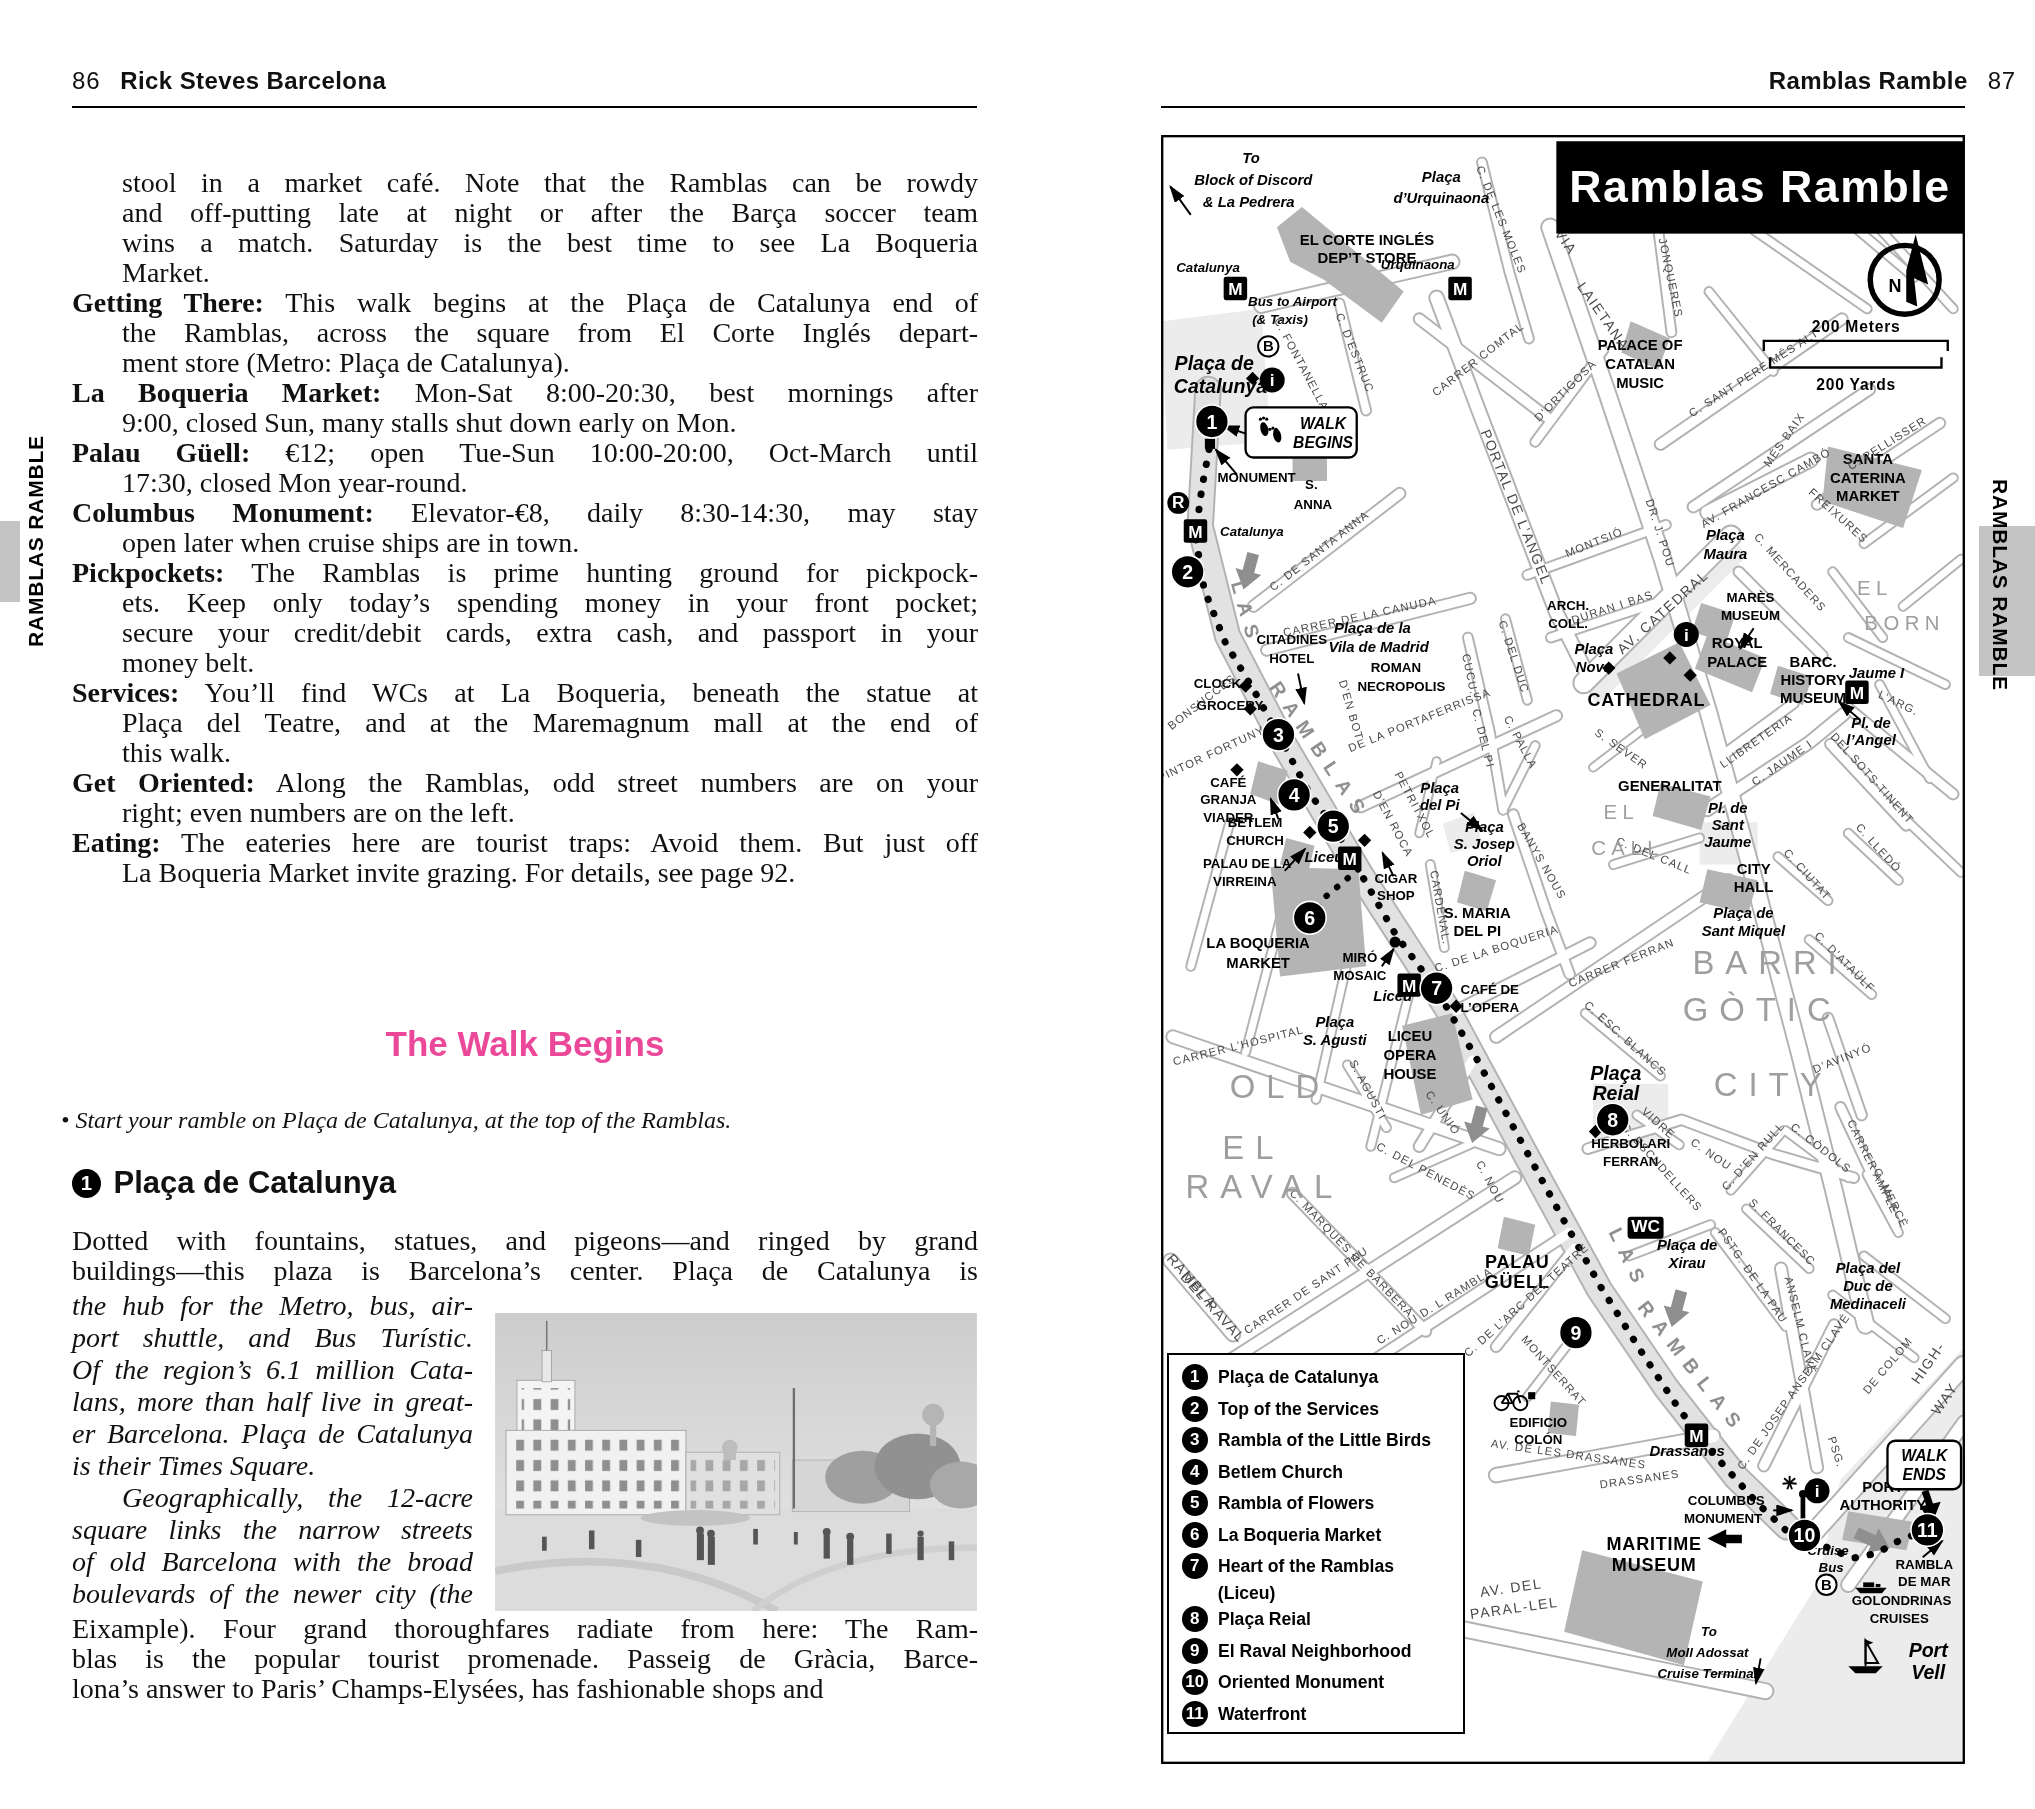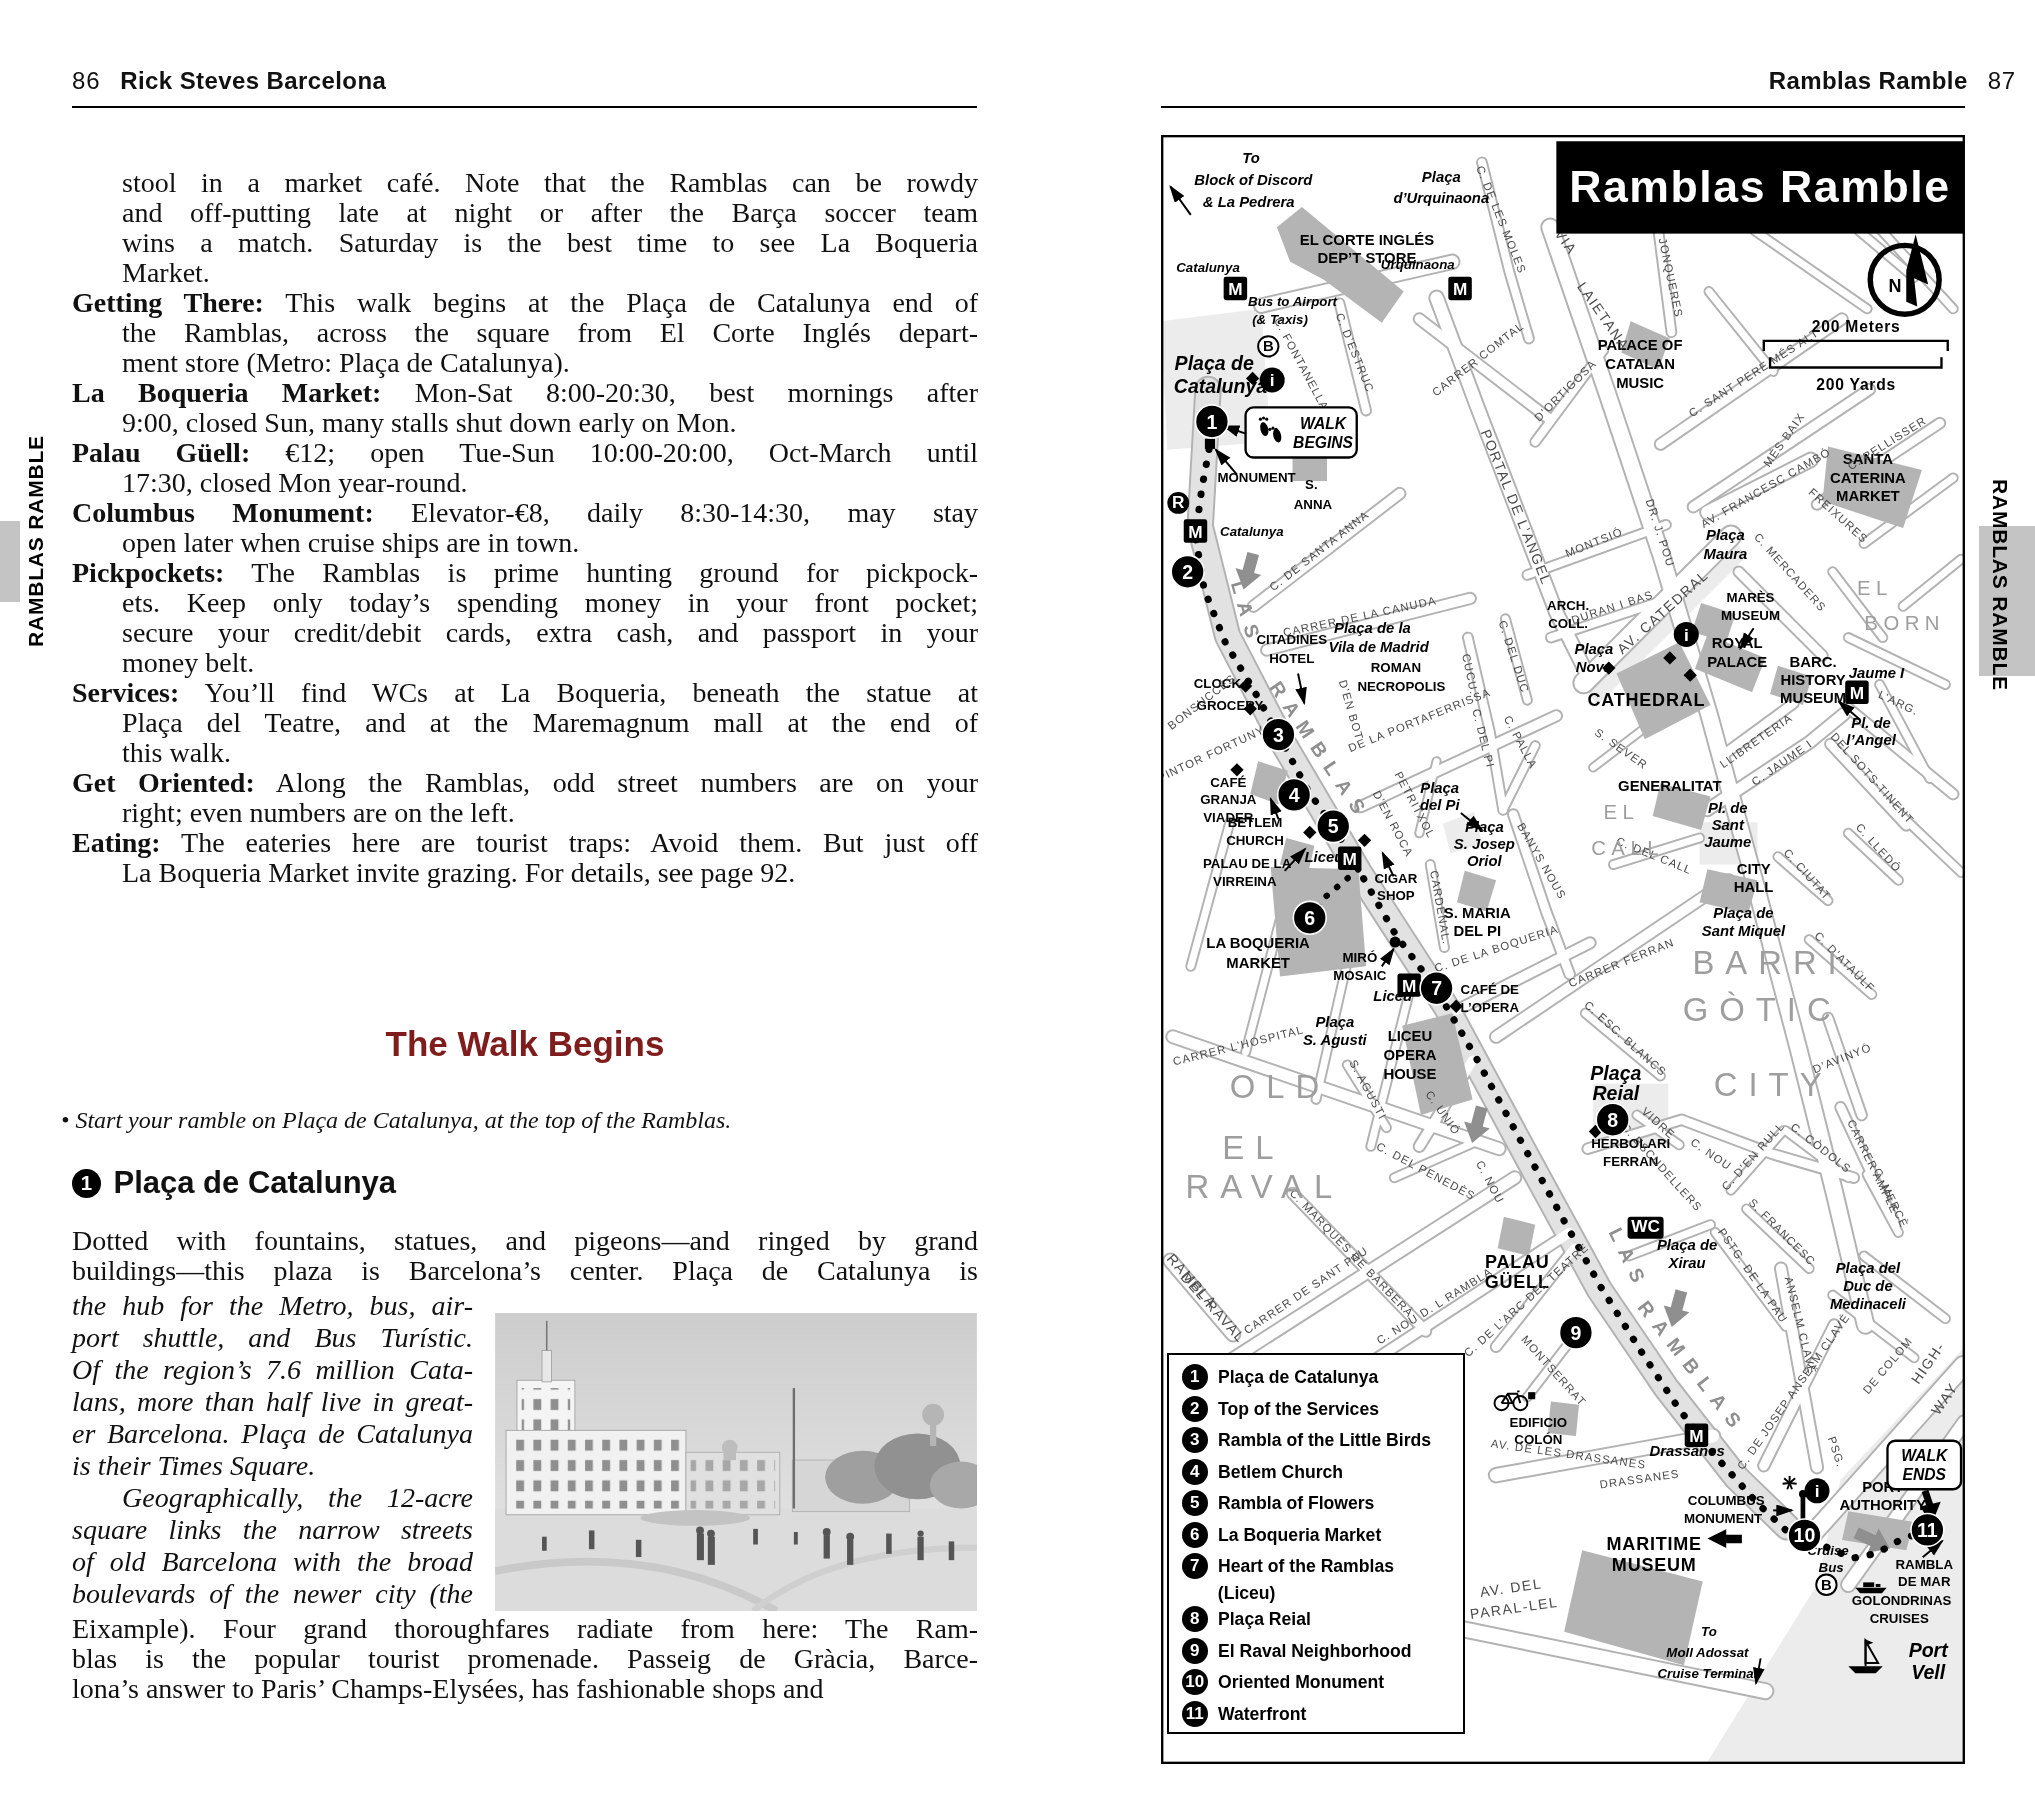--- a/index.html
+++ b/index.html
@@ -18,21 +18,21 @@
   .vtext.down{writing-mode:vertical-rl;}
   
   #intro-lines,#para-top,#para-narrow,#para-bottom{position:absolute;}
   .bl{font-size:28px;line-height:30px;text-align:justify;text-align-last:justify;white-space:normal;}
   .bl.last{text-align-last:left;}
   .bl.ind{padding-left:50px;}
   .bl b{font-family:"Liberation Serif",serif;}
   .bl.tin{text-indent:50px;}
   #para-narrow .bl{line-height:32px;}
   .walk-heading{position:absolute;left:72px;width:906px;text-align:center;
-     font-family:"Liberation Sans",sans-serif;font-weight:700;font-size:35px;color:#7f1d1d;}
+     font-family:"Liberation Sans",sans-serif;font-weight:700;font-size:35px;color:#ec4899;}
   .bullet-line{position:absolute;left:61px;width:924px;font-style:italic;font-size:24px;}
   .stop-heading{position:absolute;display:flex;align-items:center;gap:12.5px;
      font-family:"Liberation Sans",sans-serif;font-weight:700;font-size:31px;}
   .numcirc{display:inline-flex;align-items:center;justify-content:center;background:#000;color:#fff;
      border-radius:50%;font-family:"Liberation Sans",sans-serif;font-weight:700;}
   .stop-heading .numcirc{width:29px;height:29px;font-size:20.4px;}
   
   #photo{position:absolute;left:495px;top:1313px;width:482px;height:298px;}
   
   #map-wrap{position:absolute;left:1161px;top:135px;width:804px;height:1207px;}
@@ -119,21 +119,21 @@
     <span>Plaça de Catalunya</span>
   </div>
 
   <div id="para-top" style="left:72px;top:1226px;width:906px;">
       <div class="bl">Dotted with fountains, statues, and pigeons—and ringed by grand</div>
       <div class="bl">buildings—this plaza is Barcelona’s center. Plaça de Catalunya is</div>
     </div>
   <div id="para-narrow" style="left:72px;top:1290px;width:401px;font-style:italic;">
       <div class="bl">the hub for the Metro, bus, air-</div>
       <div class="bl">port shuttle, and Bus Turístic.</div>
-      <div class="bl">Of the region’s 7.6 million Cata-</div>
+      <div class="bl">Of the region’s 6.1 million Cata-</div>
       <div class="bl">lans, more than half live in great-</div>
       <div class="bl">er Barcelona. Plaça de Catalunya</div>
       <div class="bl last">is their Times Square.</div>
       <div class="bl tin">Geographically, the 12-acre</div>
       <div class="bl">square links the narrow streets</div>
       <div class="bl">of old Barcelona with the broad</div>
       <div class="bl">boulevards of the newer city (the</div>
     </div>
   <div id="para-bottom" style="left:72px;top:1614px;width:906px;">
       <div class="bl">Eixample). Four grand thoroughfares radiate from here: The Ram-</div>

